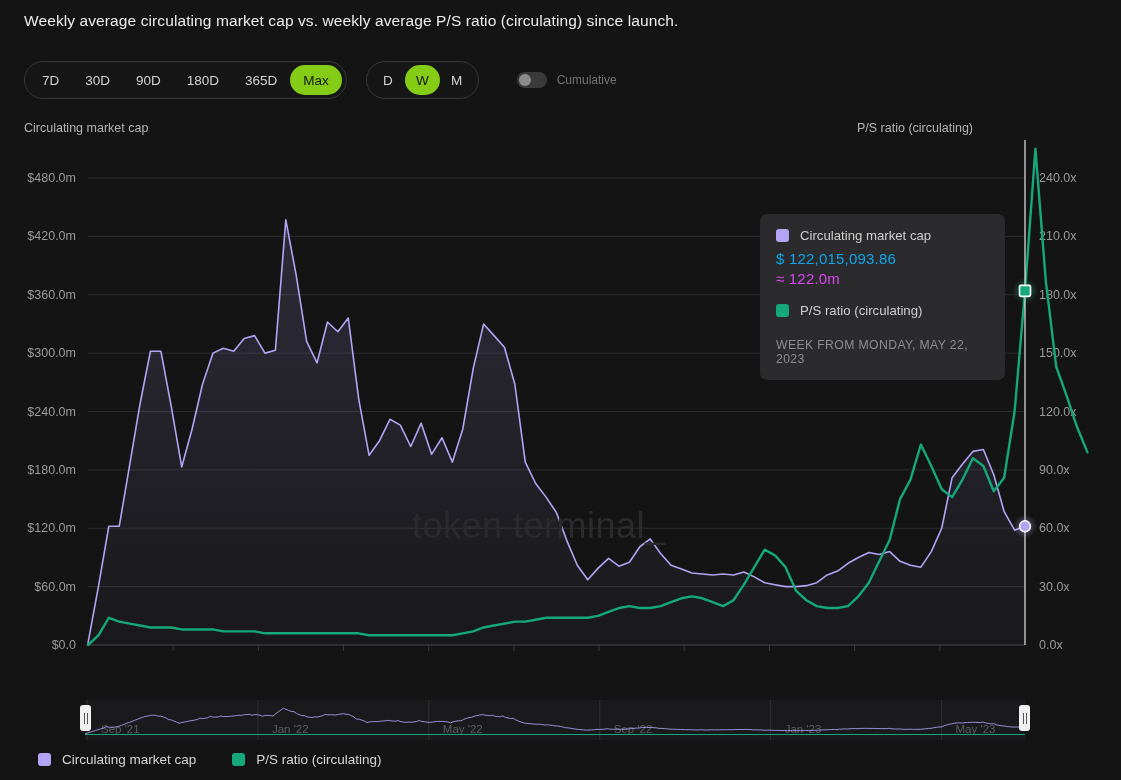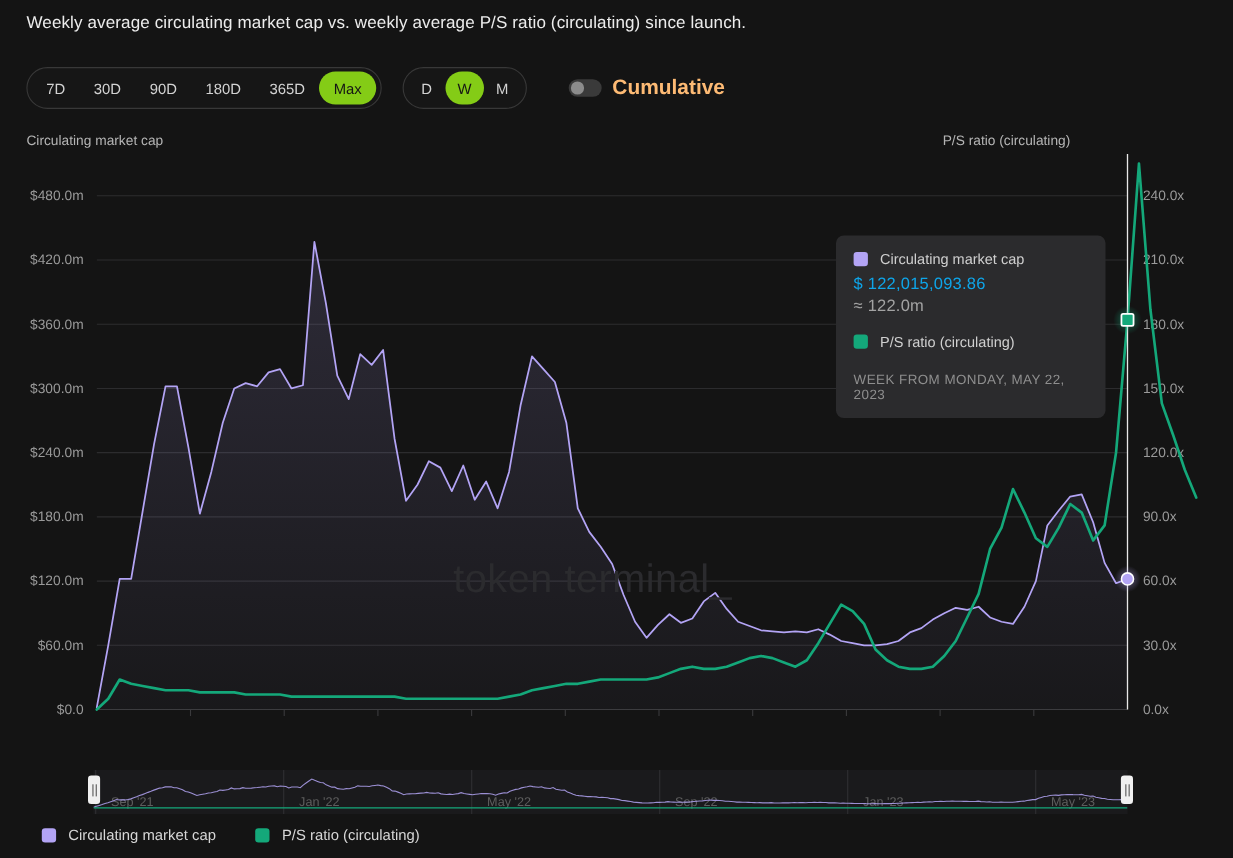--- a/index.html
+++ b/index.html
@@ -37,21 +37,21 @@
   .seg2 { margin-left: 19px; }
   .toggle-wrap { display: flex; align-items: center; margin-left: 38px; cursor: pointer; }
   .toggle {
     width: 30px; height: 16px; border-radius: 999px; background: #3a3a3a;
     position: relative; flex: none;
   }
   .toggle .knob {
     position: absolute; left: 2px; top: 2px; width: 12px; height: 12px;
     border-radius: 50%; background: #8c8c8c;
   }
-  .toggle-label { margin-left: 10px; font-size: 19px; color: #fdba74; font-weight: bold; }
+  .toggle-label { margin-left: 10px; font-size: 12px; color: #737373; }
 
   
   .axis-title-left  { position: absolute; left: 24px;  top: 121px; font-size: 12.5px; color: #b4b4b4; }
   .axis-title-right { position: absolute; right: 36px; top: 121px; font-size: 12.5px; color: #b4b4b4; }
 
   
   .chart-area { position: absolute; left: 0; top: 140px; width: 1121px; height: 515px; }
   .chart-svg  { position: absolute; left: 0; top: 0; }
 
   .ytick { font-size: 12.5px; fill: #9a9a9a; }
@@ -66,21 +66,21 @@
   
   .tooltip {
     position: absolute; left: 760px; top: 214px; width: 245px;
     background: #2b2b2d; border-radius: 7px; padding: 14px 16px 14px 16px;
     box-sizing: border-box;
   }
   .tt-row { display: flex; align-items: center; }
   .tt-swatch { width: 13px; height: 13px; border-radius: 3px; flex: none; margin-right: 11px; }
   .tt-name { font-size: 13.2px; color: #cfcfcf; }
   .tt-val  { font-size: 15px; color: #0ea5e9; margin-top: 7px; letter-spacing: 0.2px; }
-  .tt-sub  { font-size: 15px; color: #a3a3a3; margin-top: 3px; letter-spacing: 0.2px; }
+  .tt-sub  { font-size: 15px; color: #d946ef; margin-top: 3px; letter-spacing: 0.2px; }
   .tt-gap  { height: 16px; }
   .tt-date { font-size: 12.2px; color: #8e8e8e; margin-top: 20px; letter-spacing: 0.4px; }
 
   
   .minimap { position: absolute; left: 85px; top: 700px; width: 940px; height: 40px; }
   .mini-bg { position: absolute; inset: 0; background: #1a1a1c; }
   .mini-svg { position: absolute; left: 0; top: 0; }
   .mini-label { font-size: 11.5px; fill: #5e5e5e; }
   .handle {
     position: absolute; top: 5px; width: 11px; height: 26px;

